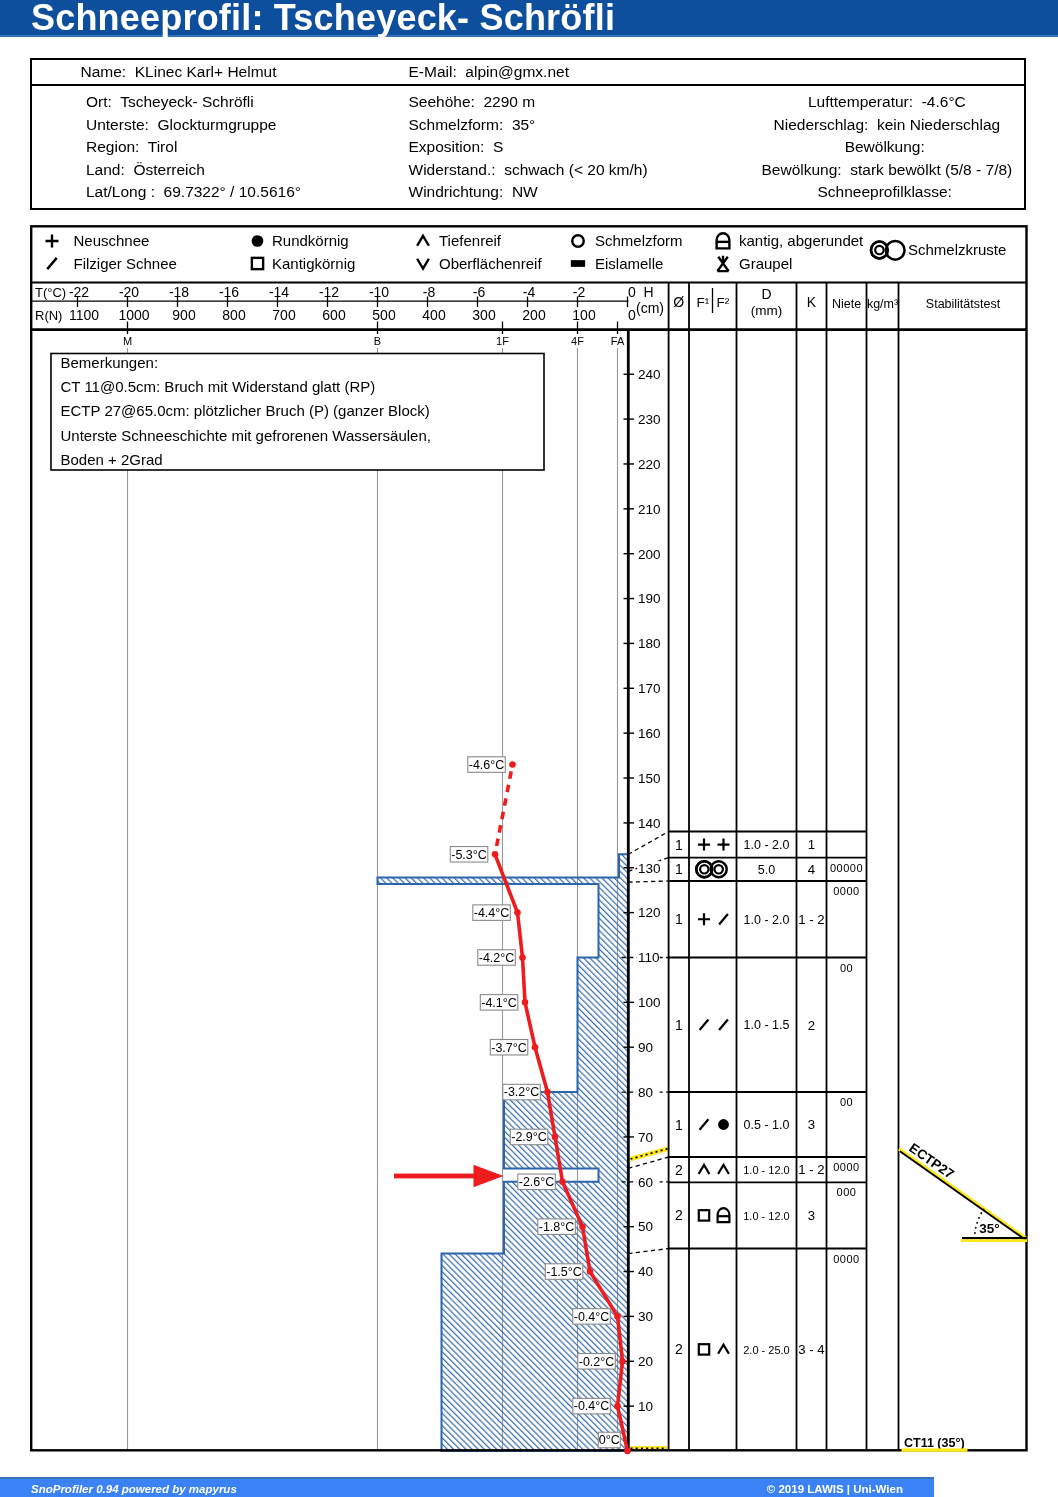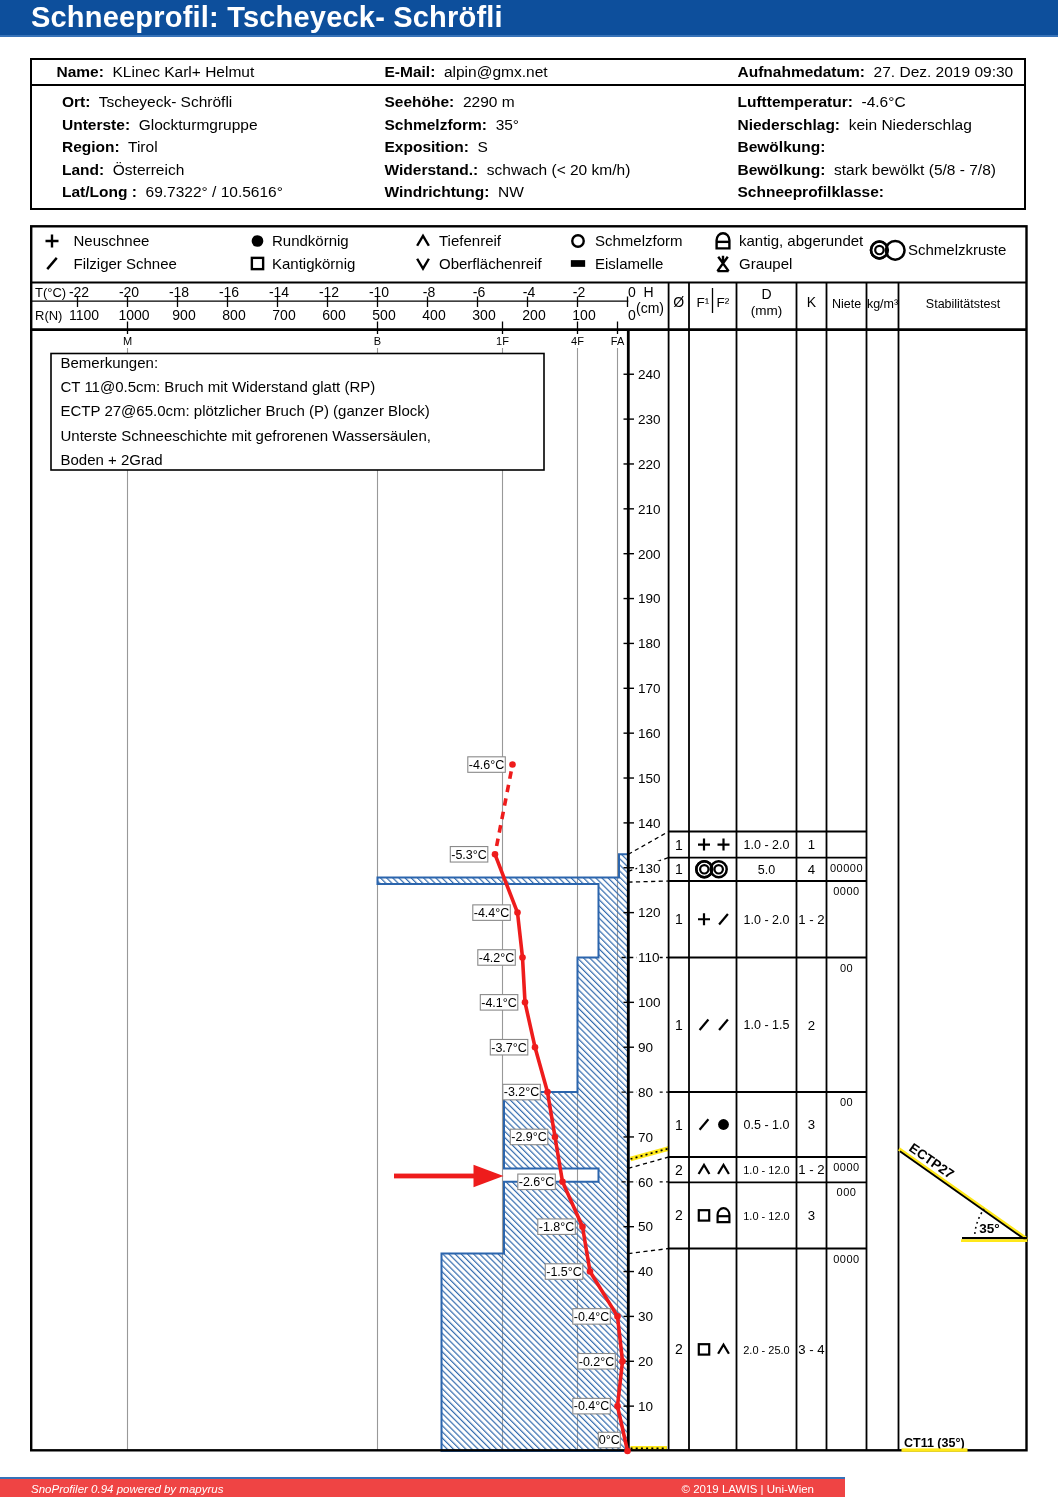--- a/index.html
+++ b/index.html
@@ -1,42 +1,41 @@
 <!DOCTYPE html>
 <html><head>
 <meta charset="utf-8">
 <style>
   html,body{margin:0;padding:0;background:#fff;}
   body{width:1058px;height:1497px;position:relative;font-family:"Liberation Sans",sans-serif;-webkit-font-smoothing:antialiased;}
   .titlebar{position:absolute;left:0;top:0;width:1058px;height:35px;background:#0d4f9c;border-bottom:2.5px solid #3672b8;}
-  .titlebar h1{margin:0;padding:0 0 0 31px;color:#fff;font-size:29px;line-height:35px;font-weight:bold;letter-spacing:0.2px;}
+  .titlebar h1{margin:0;padding:0 0 0 31px;color:#fff;font-size:36px;line-height:35px;font-weight:bold;letter-spacing:0.2px;}
   .infobox{position:absolute;left:30px;top:58px;width:992px;height:148px;border:2px solid #000;font-size:15.5px;color:#000;}
   .inforow1{position:absolute;left:0;top:0;width:100%;height:24px;border-bottom:2px solid #000;}
   .inforow1 .cell{position:absolute;top:0;line-height:24px;white-space:nowrap;}
   .infocol{position:absolute;top:31px;line-height:22.5px;white-space:nowrap;}
-  .c1{left:30px;} .c2{left:352.5px;} .c3{left:705.5px;}
-  .infobox b{font-weight:bold;}
+  .c1{left:30px;} .c2{left:352.5px;} .c3{left:705.5px;text-align:center;}
+  .infobox b{font-weight:normal;margin-left:24px;}
   .chartwrap{position:absolute;left:0px;top:0px;width:1058px;height:1497px;}
-  .footer{position:absolute;left:0;top:1477px;width:845px;height:20px;background:#ef4444;border-top:2px solid #3672b8;color:#fff;font-size:11.5px;box-sizing:border-box;}
+  .footer{position:absolute;left:0;top:1477px;width:934px;height:20px;background:#3b82f6;border-top:2px solid #3672b8;color:#fff;font-size:11.5px;box-sizing:border-box;font-weight:bold;}
   .footer .fl{position:absolute;left:31px;top:0;line-height:20px;font-style:italic;}
   .footer .fr{position:absolute;right:31px;top:0;line-height:20px;}
   svg text{font-family:"Liberation Sans",sans-serif;fill:#000;}
 </style>
 </head>
 <body>
 
 <div class="titlebar">
   <h1>Schneeprofil: Tscheyeck- Schröfli</h1>
 </div>
 
 <div class="infobox">
   <div class="inforow1">
     <span class="cell" style="left:24.5px"><b>Name:</b>&nbsp; <span>KLinec Karl+ Helmut</span></span>
     <span class="cell" style="left:352.5px"><b>E-Mail:</b>&nbsp; <span>alpin@gmx.net</span></span>
-    <span class="cell" style="left:705.5px"><b>Aufnahmedatum:</b>&nbsp; <span>27. Dez. 2019 09:30</span></span>
   </div>
   <div class="infocol c1">
     <div><b>Ort:</b>&nbsp; <span>Tscheyeck- Schröfli</span></div>
     <div><b>Unterste:</b>&nbsp; <span>Glockturmgruppe</span></div>
     <div><b>Region:</b>&nbsp; <span>Tirol</span></div>
     <div><b>Land:</b>&nbsp; <span>Österreich</span></div>
     <div><b>Lat/Long :</b>&nbsp; <span>69.7322° / 10.5616°</span></div>
   </div>
   <div class="infocol c2">
     <div><b>Seehöhe:</b>&nbsp; <span>2290 m</span></div>

